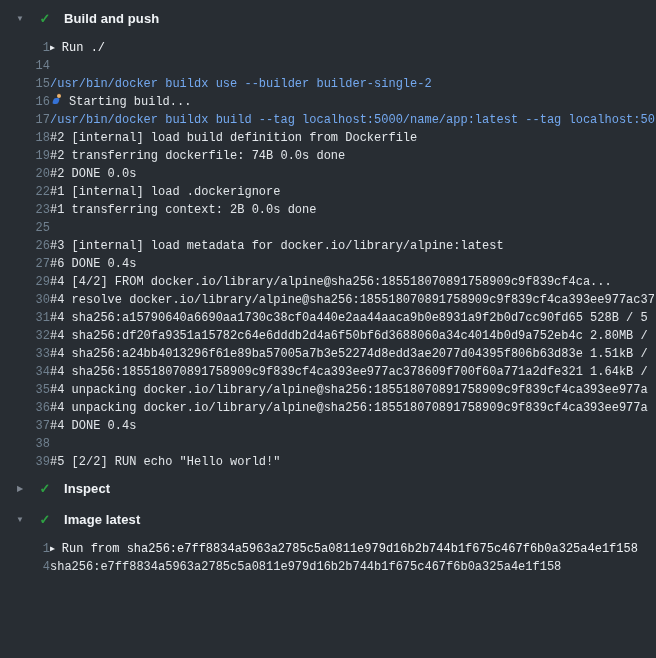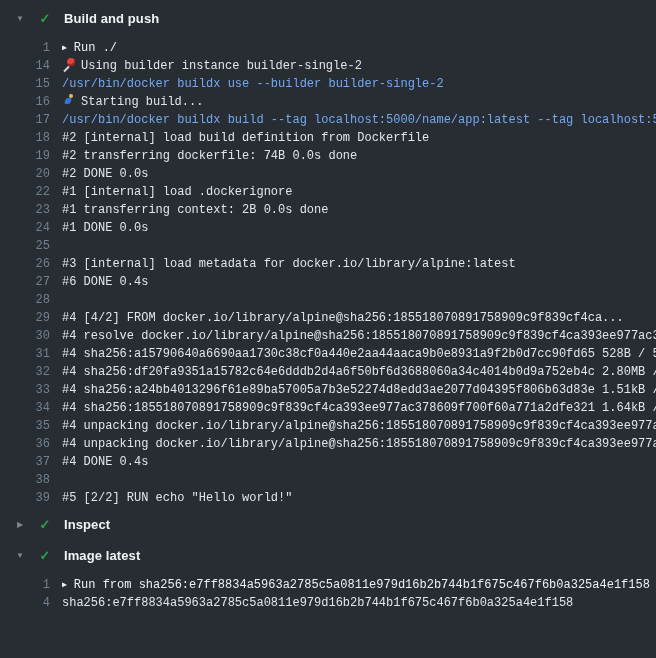--- a/index.html
+++ b/index.html
@@ -57,21 +57,21 @@
     white-space: pre;
     overflow: hidden;
   }
   .num {
     width: 50px;
     flex: none;
     text-align: right;
     color: #70808f;
     cursor: pointer;
   }
-  .content { margin-left: 12px; color: #e2e6ea; text-align: center; }
+  .content { color: #e2e6ea; text-align: center; }
   .content.command { color: #74a9f0; font-family: Liberation Mono, monospace; }
   .content.group   { color: #eef1f4; cursor: pointer; }
   .gtri {
     display: inline-block;
     font-size: 8px;
     margin-right: 7px;
     vertical-align: 1px;
     color: #eef1f4;
   }
   .icon {
@@ -133,34 +133,32 @@
 <div>
 
   <section>
     <div class="sec-header first">
       <span class="tri">▼</span>
       <span class="check">✓</span>
       <span class="sec-title">Build and push</span>
     </div>
     <div class="loglines">
         <div class="line"><span class="num">1</span><span class="content group"><span class="gtri">▶</span><span>Run ./</span></span></div>
-        <div class="line"><span class="num">14</span><span class="content log"><span class="icon icon-pushpin"></span><span>Using builder instance builder-single-2</span></span></div>
+        <div class="line"><span class="num">14</span></div>
         <div class="line"><span class="num">15</span><span class="content command"><span>/usr/bin/docker buildx use --builder builder-single-2</span></span></div>
         <div class="line"><span class="num">16</span><span class="content log"><span class="icon icon-runner"></span><span>Starting build...</span></span></div>
         <div class="line"><span class="num">17</span><span class="content command"><span>/usr/bin/docker buildx build --tag localhost:5000/name/app:latest --tag localhost:50</span></span></div>
         <div class="line"><span class="num">18</span><span class="content log"><span>#2 [internal] load build definition from Dockerfile</span></span></div>
         <div class="line"><span class="num">19</span><span class="content log"><span>#2 transferring dockerfile: 74B 0.0s done</span></span></div>
         <div class="line"><span class="num">20</span><span class="content log"><span>#2 DONE 0.0s</span></span></div>
         <div class="line"><span class="num">22</span><span class="content log"><span>#1 [internal] load .dockerignore</span></span></div>
         <div class="line"><span class="num">23</span><span class="content log"><span>#1 transferring context: 2B 0.0s done</span></span></div>
-        <div class="line"><span class="num">24</span><span class="content log"><span>#1 DONE 0.0s</span></span></div>
         <div class="line"><span class="num">25</span><span class="content blank"><span></span></span></div>
         <div class="line"><span class="num">26</span><span class="content log"><span>#3 [internal] load metadata for docker.io/library/alpine:latest</span></span></div>
         <div class="line"><span class="num">27</span><span class="content log"><span>#6 DONE 0.4s</span></span></div>
-        <div class="line"><span class="num">28</span><span class="content blank"><span></span></span></div>
         <div class="line"><span class="num">29</span><span class="content log"><span>#4 [4/2] FROM docker.io/library/alpine@sha256:185518070891758909c9f839cf4ca...</span></span></div>
         <div class="line"><span class="num">30</span><span class="content log"><span>#4 resolve docker.io/library/alpine@sha256:185518070891758909c9f839cf4ca393ee977ac37</span></span></div>
         <div class="line"><span class="num">31</span><span class="content log"><span>#4 sha256:a15790640a6690aa1730c38cf0a440e2aa44aaca9b0e8931a9f2b0d7cc90fd65 528B / 5</span></span></div>
         <div class="line"><span class="num">32</span><span class="content log"><span>#4 sha256:df20fa9351a15782c64e6dddb2d4a6f50bf6d3688060a34c4014b0d9a752eb4c 2.80MB /</span></span></div>
         <div class="line"><span class="num">33</span><span class="content log"><span>#4 sha256:a24bb4013296f61e89ba57005a7b3e52274d8edd3ae2077d04395f806b63d83e 1.51kB /</span></span></div>
         <div class="line"><span class="num">34</span><span class="content log"><span>#4 sha256:185518070891758909c9f839cf4ca393ee977ac378609f700f60a771a2dfe321 1.64kB /</span></span></div>
         <div class="line"><span class="num">35</span><span class="content log"><span>#4 unpacking docker.io/library/alpine@sha256:185518070891758909c9f839cf4ca393ee977a</span></span></div>
         <div class="line"><span class="num">36</span><span class="content log"><span>#4 unpacking docker.io/library/alpine@sha256:185518070891758909c9f839cf4ca393ee977a</span></span></div>
         <div class="line"><span class="num">37</span><span class="content log"><span>#4 DONE 0.4s</span></span></div>
         <div class="line"><span class="num">38</span><span class="content blank"><span></span></span></div>

